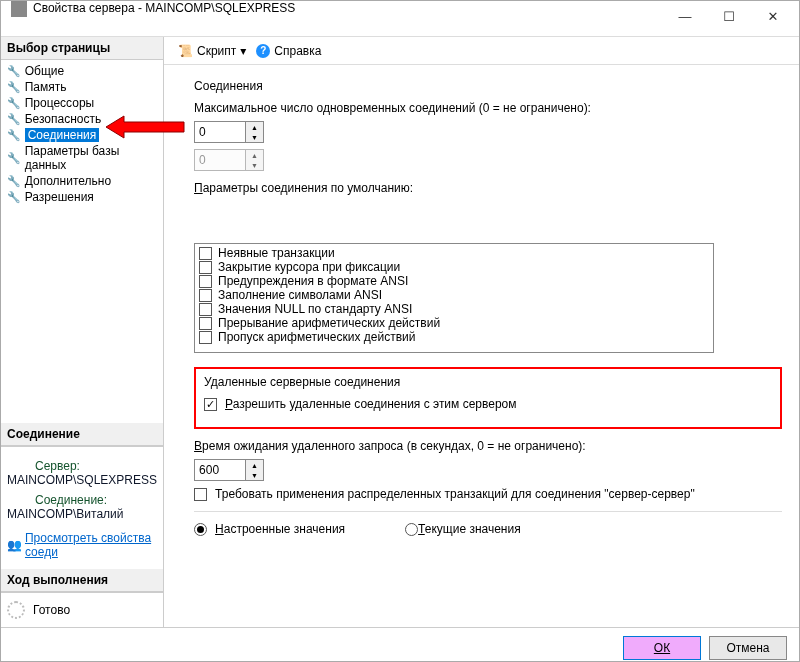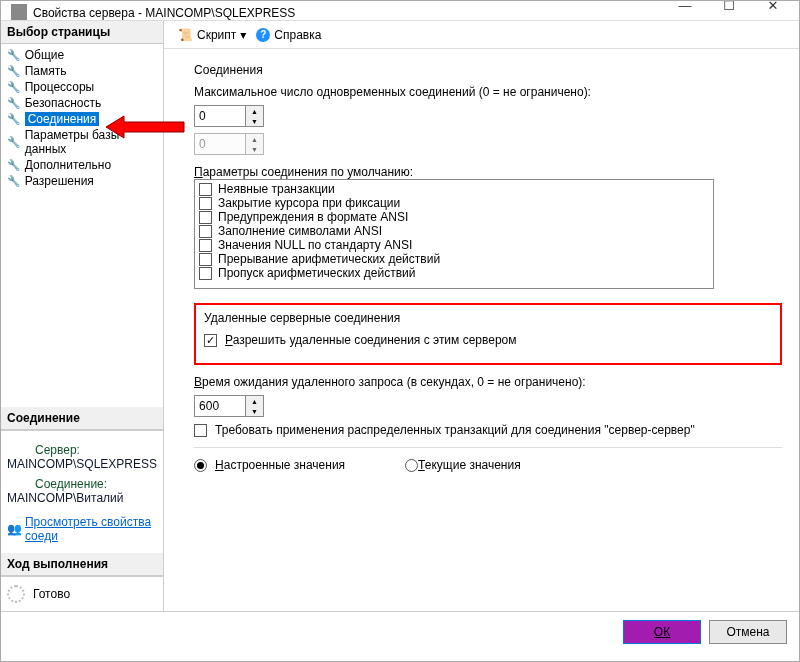--- a/index.html
+++ b/index.html
@@ -1,19 +1,19 @@
 <!DOCTYPE html>
 <html><head>
 <meta charset="utf-8">
 <style>
 * { box-sizing: border-box; margin: 0; padding: 0; font-family: "Segoe UI", Tahoma, sans-serif; font-size: 12px; }
 body { background: #fff; width: 800px; height: 662px; overflow: hidden; border: 1px solid #aaa; }
 
 
-.titlebar { height: 20px; background: #fff; display: flex; align-items: flex-end; padding: 0 4px; border-bottom: 1px solid #ddd; }
+.titlebar { height: 36px; background: #fff; display: flex; align-items: flex-start; padding: 0 4px; border-bottom: 1px solid #ddd; }
 .titlebar .appicon { width: 16px; height: 16px; margin: 0 6px; background: #888; }
 .titlebar .title { flex: 1; font-size: 12px; }
 .titlebar .winbtn { width: 44px; height: 30px; display: flex; align-items: center; justify-content: center; font-size: 13px; color: #333; }
 
 
 .content { display: flex; height: 590px; }
 .left { width: 198px; background: #fff; border-right: 1px solid #ccc; display: flex; flex-direction: column; }
 .right { flex: 1; display: flex; flex-direction: column; }
 
 
@@ -48,35 +48,35 @@
 .num-input { width: 70px; height: 22px; display: flex; border: 1px solid #888; }
 .num-input input { border: none; width: 50px; padding: 0 4px; outline: none; }
 .num-input .spinners { width: 18px; display: flex; flex-direction: column; border-left: 1px solid #888; }
 .num-input .sp { flex: 1; display: flex; align-items: center; justify-content: center; font-size: 7px; background: #f0f0f0; cursor: pointer; }
 .num-input.disabled { opacity: 0.6; }
 
 .cb { width: 13px; height: 13px; border: 1px solid #555; display: inline-flex; align-items: center; justify-content: center; background: #fff; }
 .cb.checked::after { content: "✓"; font-size: 11px; color: #000; line-height: 1; }
 .cb-label u { text-decoration: underline; }
 
-.listbox { border: 1px solid #888; height: 110px; overflow-y: scroll; background: #fff; padding: 2px 4px; width: 520px; }
+.listbox { border: 1px solid #888; height: 110px; overflow-y: scroll; background: #fff; padding: 2px 4px; width: 520px; margin-top: 48px; }
 .listbox .li { display: flex; align-items: center; gap: 6px; padding: 0; }
 
 .red-box { border: 2px solid red; padding: 6px 8px 10px 8px; margin-top: 6px; width: 588px; }
 .red-box .grp-title { margin-bottom: 8px; }
 
 .radio { width: 13px; height: 13px; border: 1px solid #555; border-radius: 50%; display: inline-flex; align-items: center; justify-content: center; }
 .radio.checked::after { content: ""; width: 7px; height: 7px; background: #000; border-radius: 50%; }
 
 hr.sep { border: none; border-top: 1px solid #ddd; margin: 10px 0; }
 
 
 .btnbar { height: 40px; border-top: 1px solid #ccc; display: flex; justify-content: flex-end; align-items: center; padding: 0 12px; gap: 8px; }
 .btn { min-width: 78px; height: 24px; border: 1px solid #888; background: #e8e8e8; padding: 0 12px; cursor: pointer; }
-.btn.primary { border: 1px solid #0078d7; background: #a21caf; text-decoration: underline; }
+.btn.primary { border: 1px solid #0078d7; background: #f0abfc; text-decoration: underline; }
 </style>
 </head>
 <body>
 
 <div class="titlebar">
   <span class="appicon"></span>
   <span class="title">Свойства сервера - MAINCOMP\SQLEXPRESS</span>
   <div class="winbtn">—</div>
   <div class="winbtn">☐</div>
   <div class="winbtn">✕</div>

